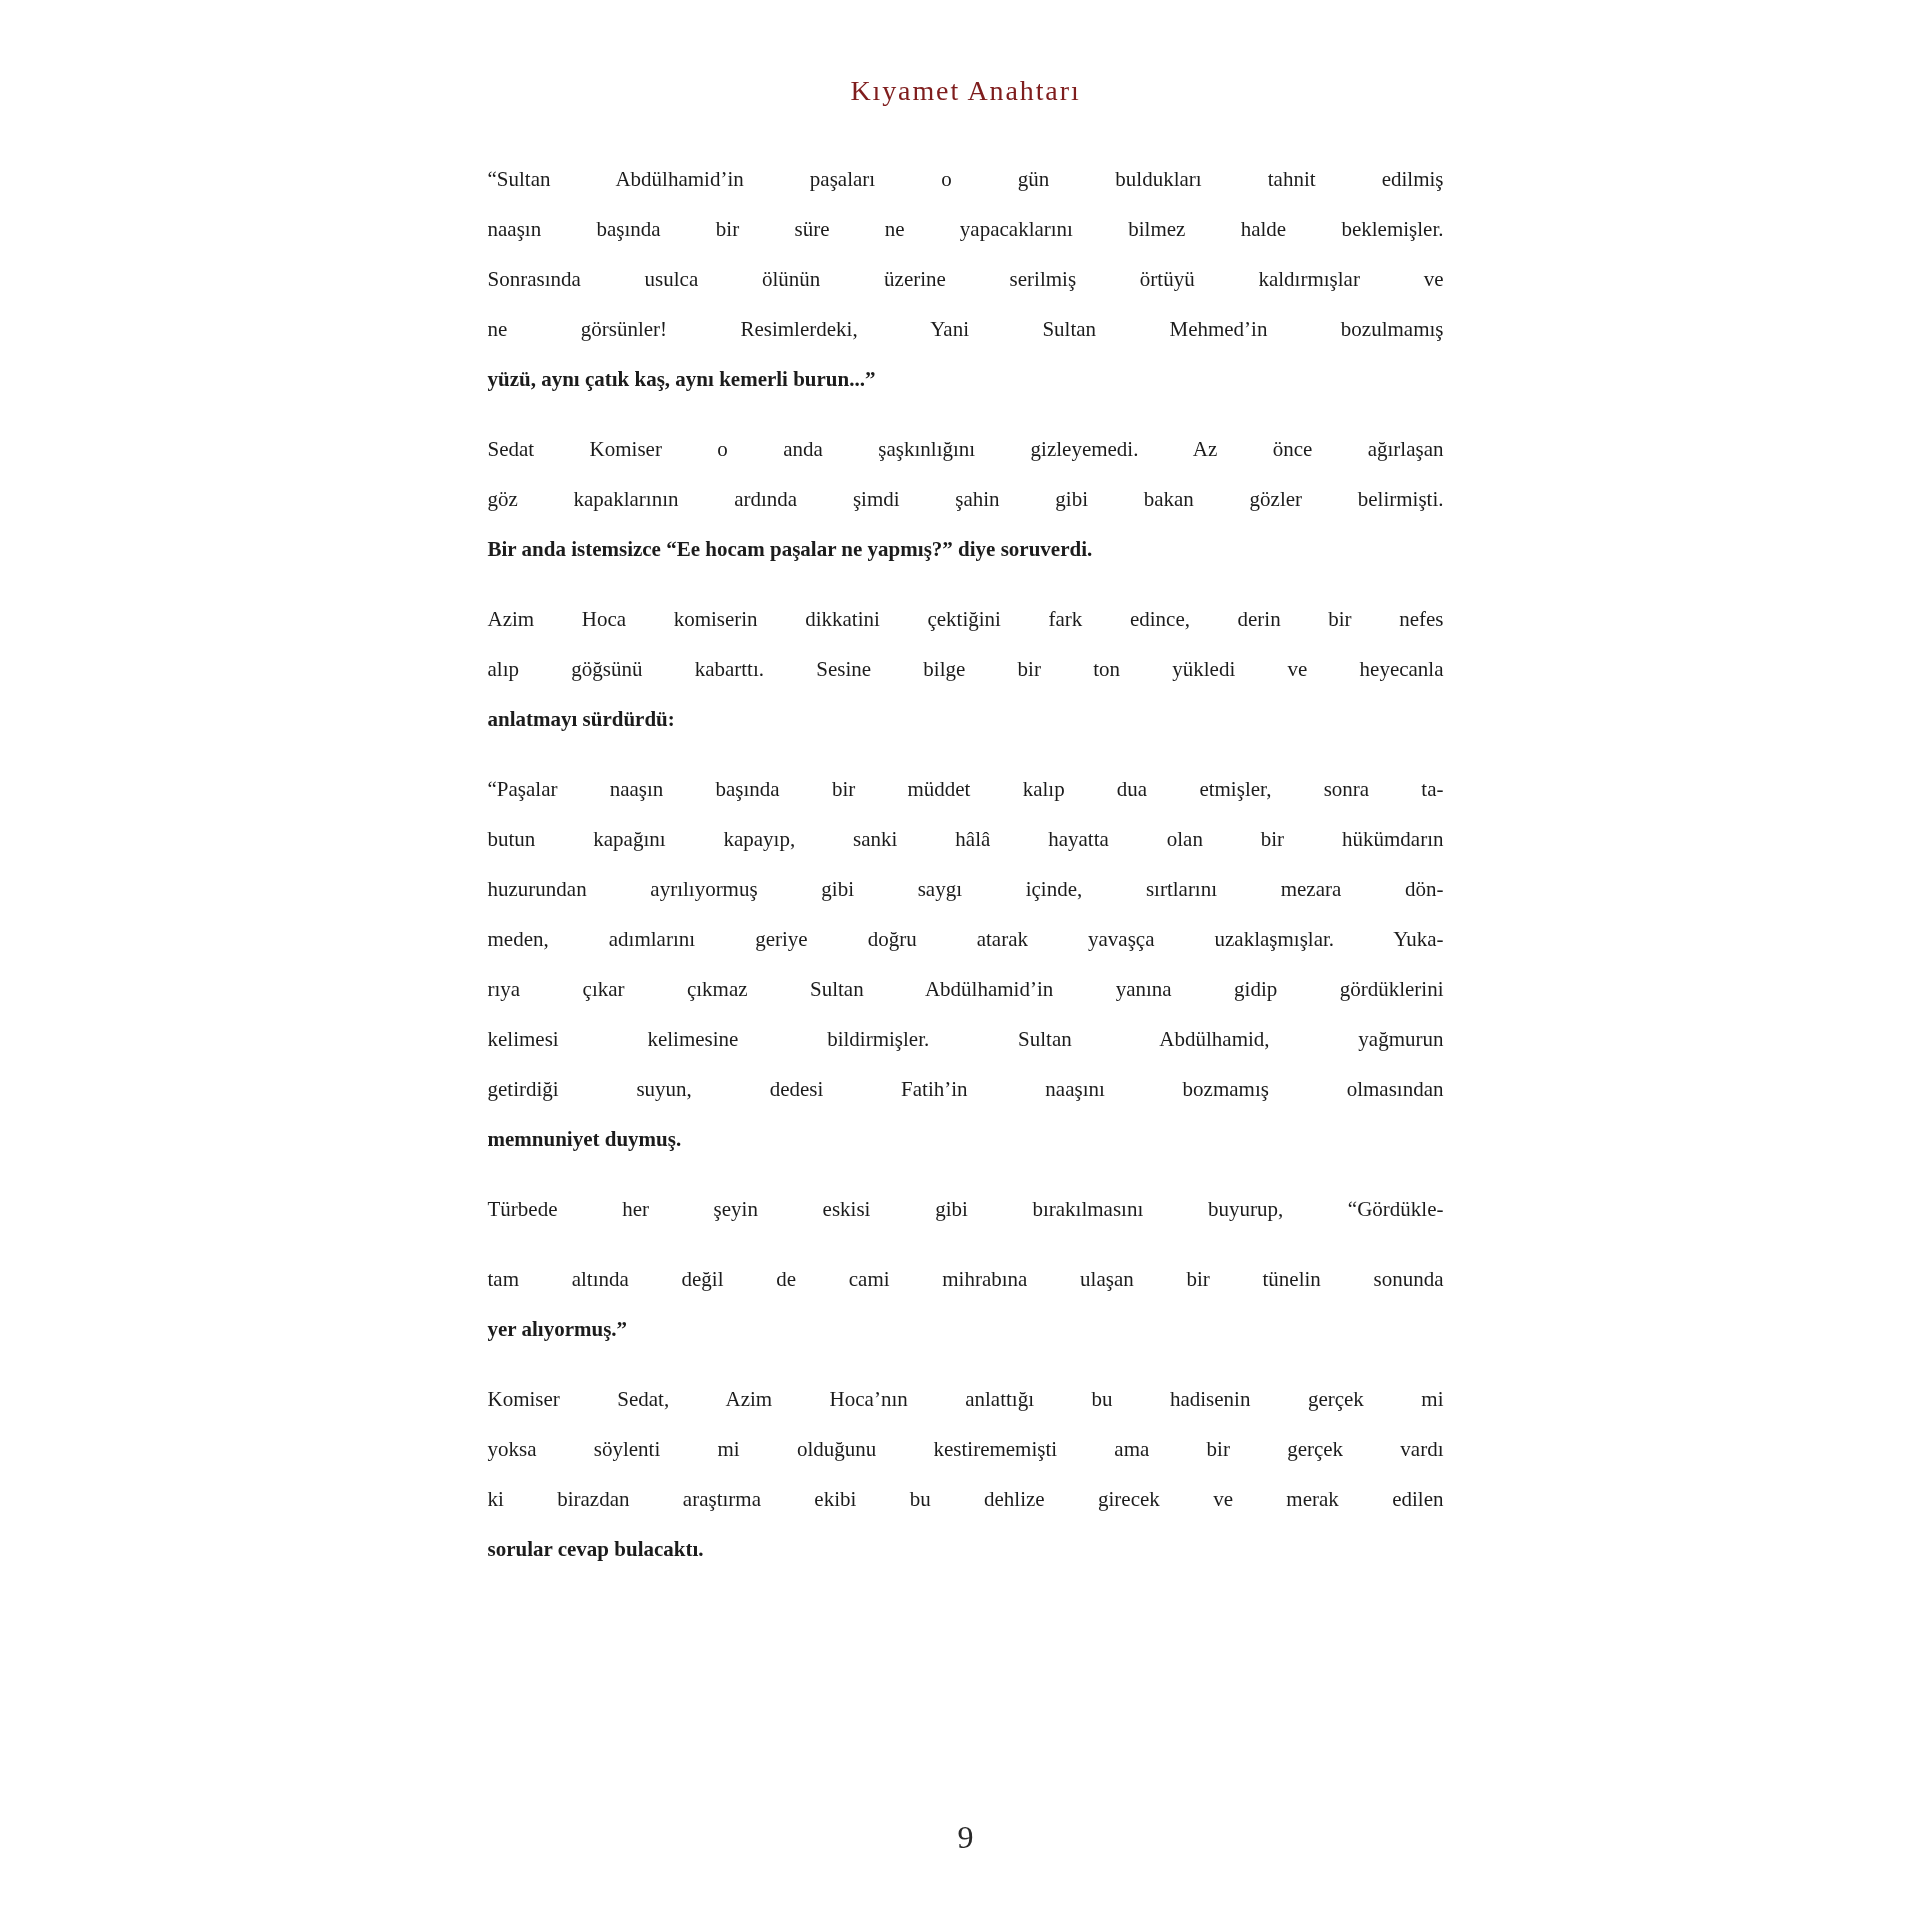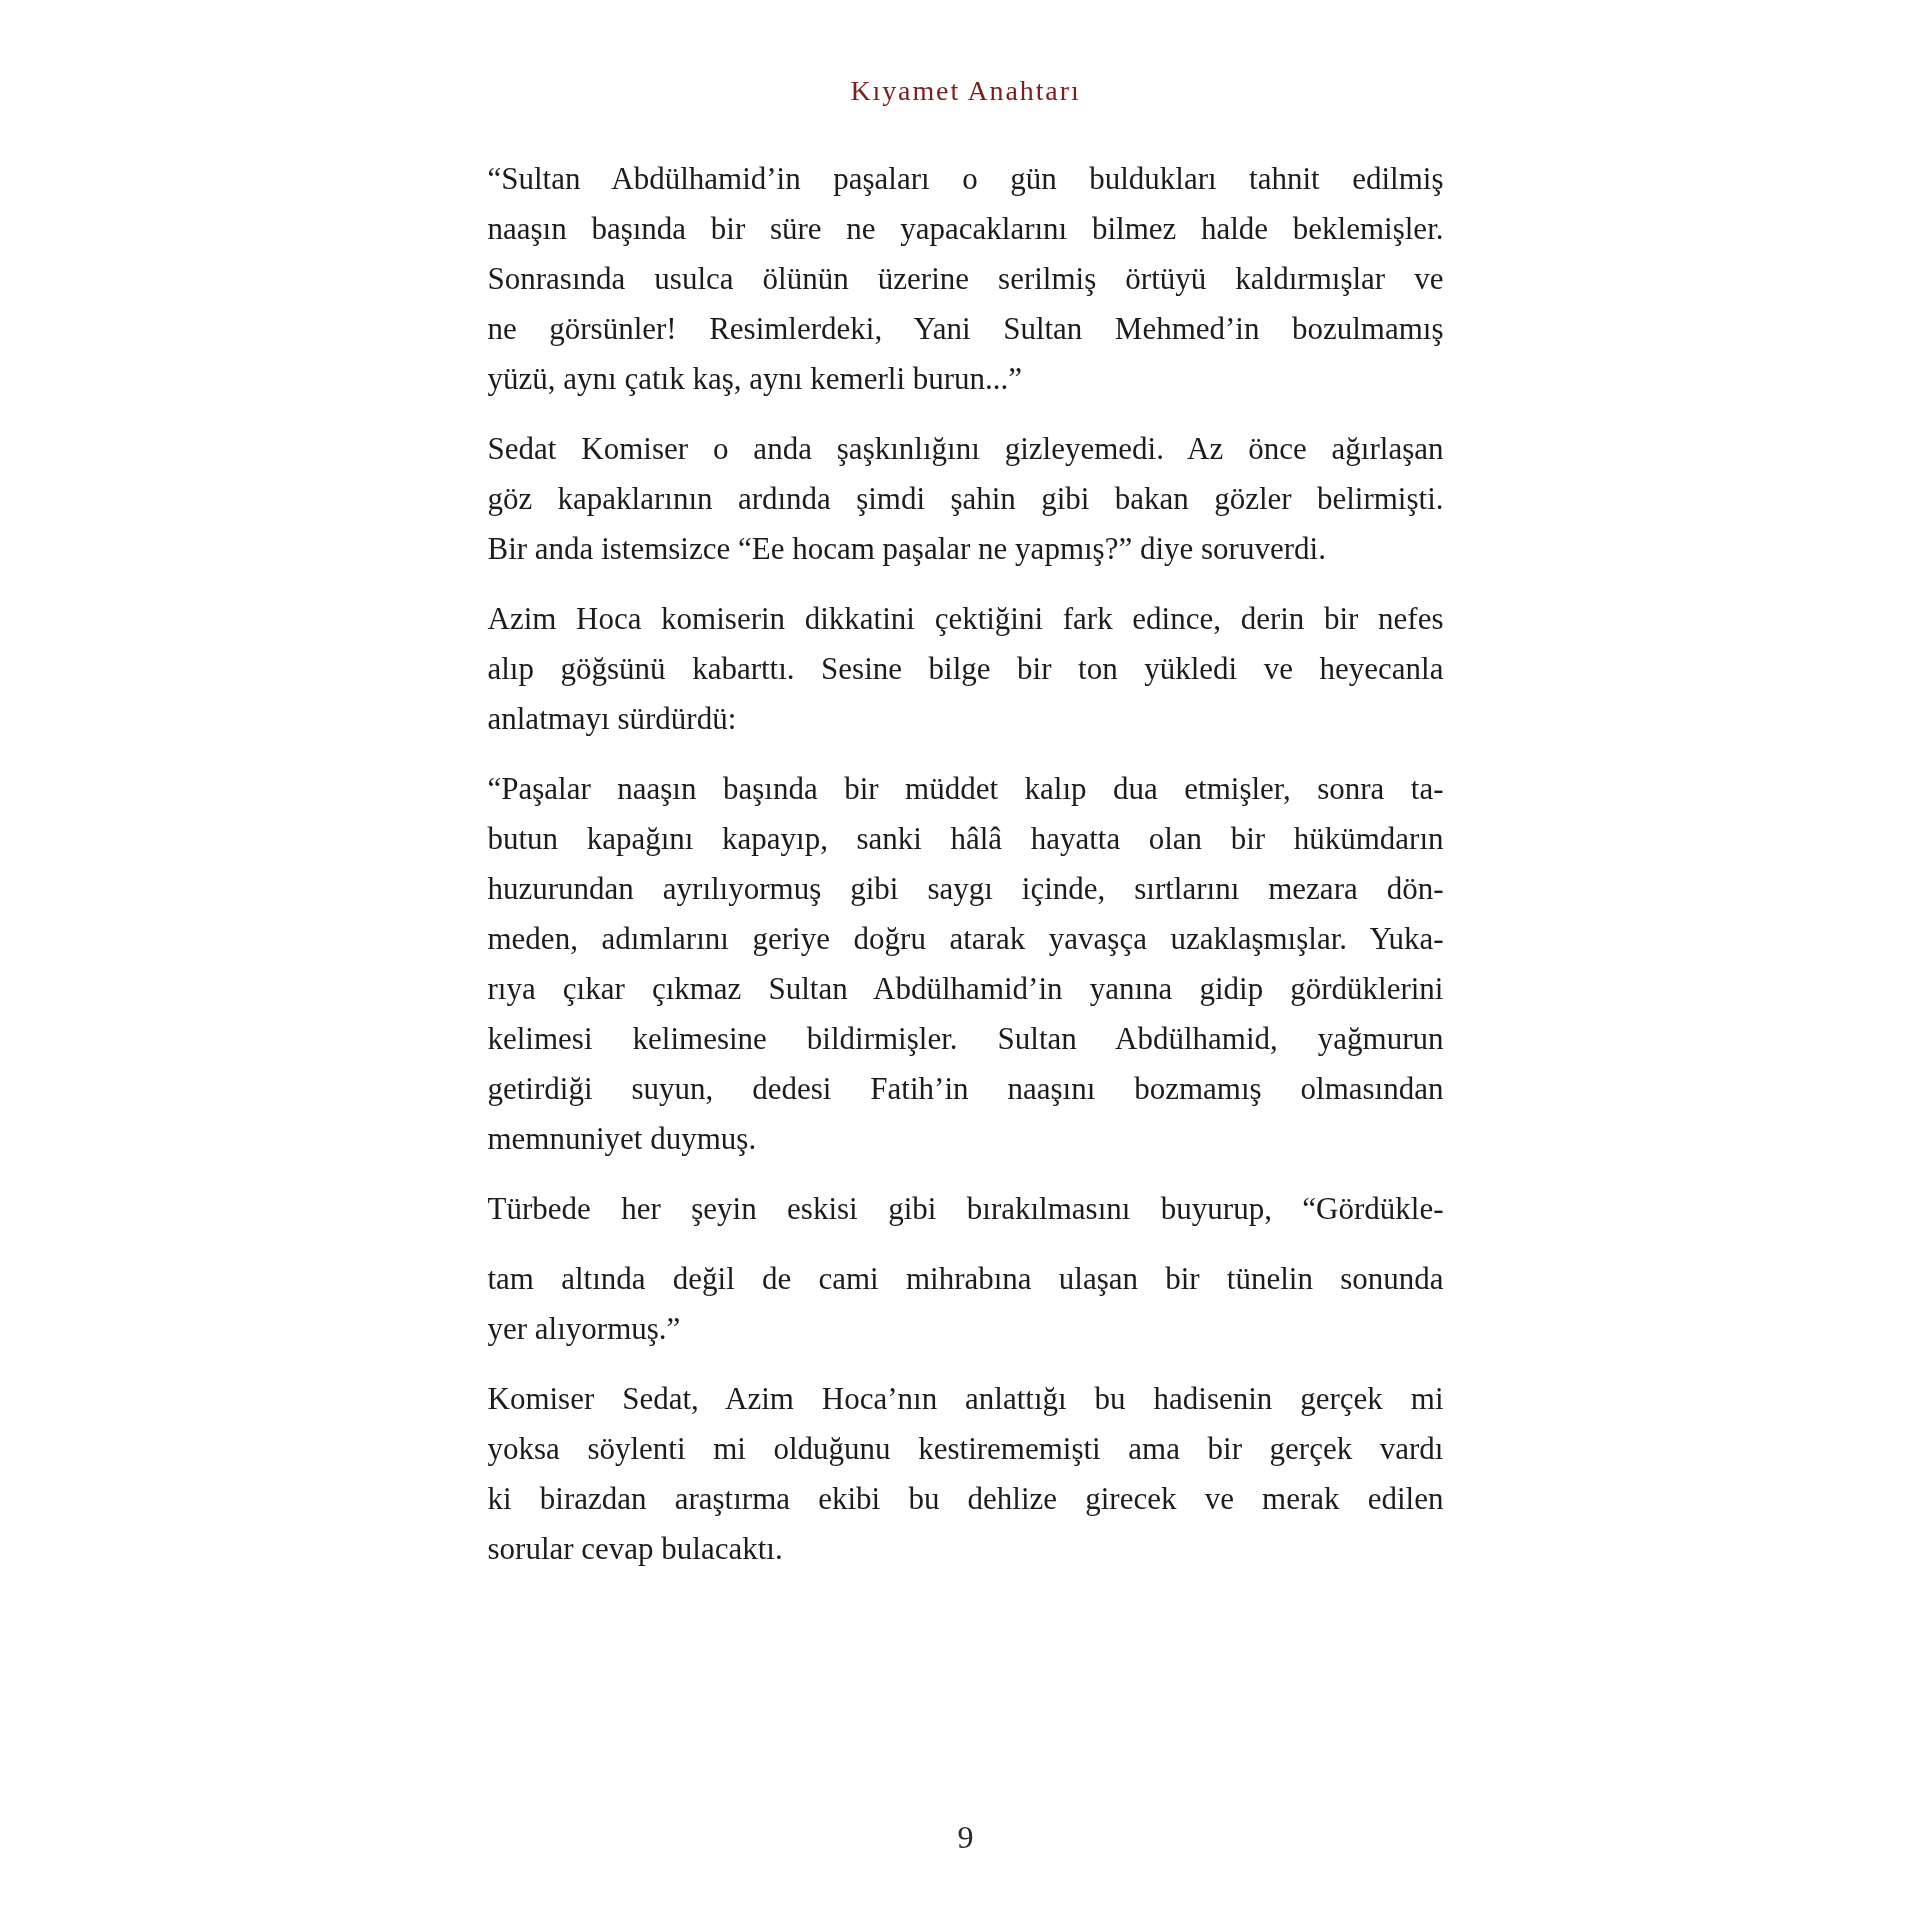--- a/index.html
+++ b/index.html
@@ -21,34 +21,35 @@
     height: 39px;
     line-height: 39px;
     text-align: center;
     font-size: 28px;
     letter-spacing: 1.9px;
     color: #7f1d1d;
   }
   .text-block {
     width: 956px;
     margin: 44px auto 0 auto;
-    font-size: 31px;
+    font-size: 21px;
     line-height: 50px;
   }
   .para {
     margin: 0 0 20px 0;
   }
   .line {
     text-align: justify;
     text-align-last: justify;
     text-justify: inter-word;
     white-space: normal;
   }
   .line.last {
     text-align-last: left;
+    font-weight: bold;
   }
   .page-number {
     position: absolute;
     top: 1819px;
     left: 0;
     width: 100%;
     text-align: center;
     font-size: 32px;
     color: #2a2a2a;
   }

